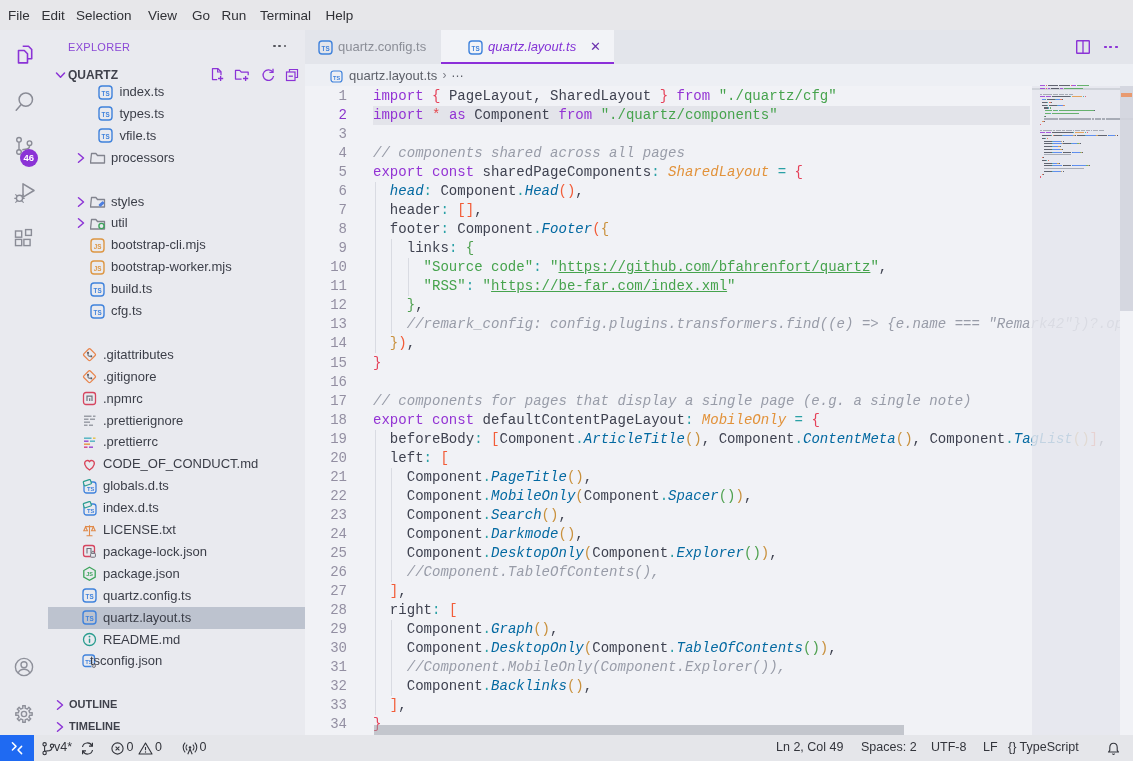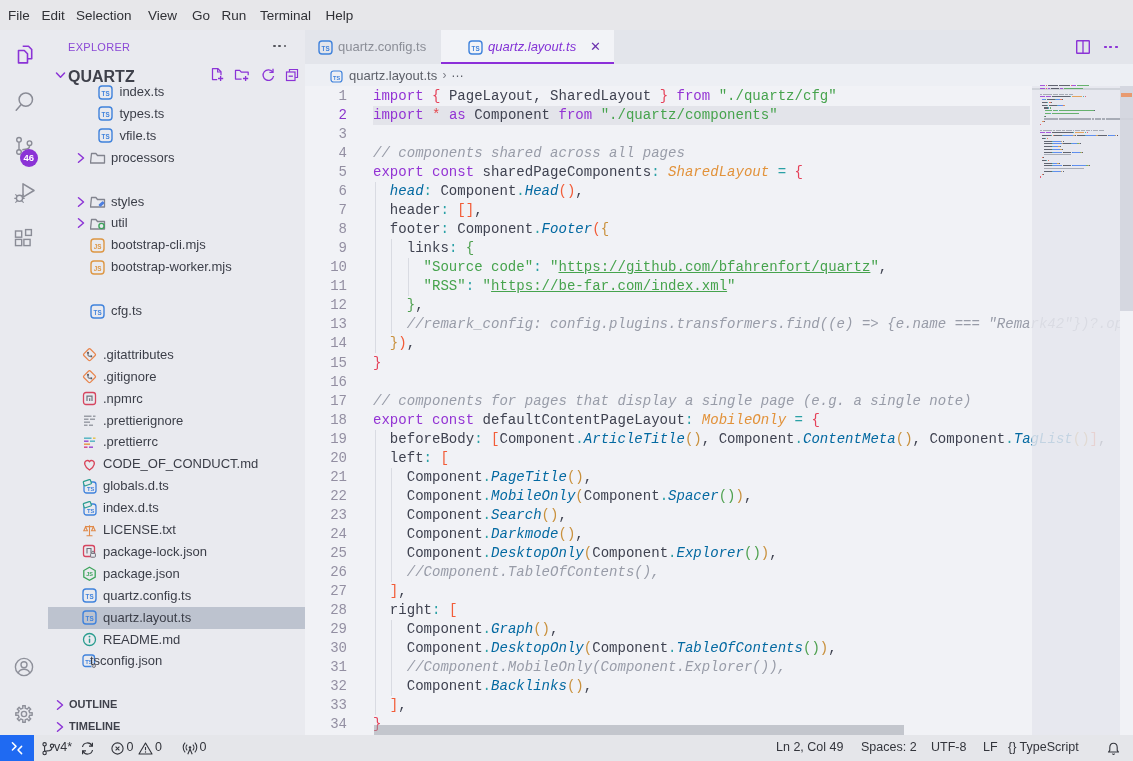--- a/index.html
+++ b/index.html
@@ -7,21 +7,21 @@
 #menubar {position:absolute;left:0;top:0;width:1133px;height:30px;background:#e7e7ea}
 #menubar span {position:absolute;top:7.5px;font-size:13.5px;color:#303136}
 
 #actbar {position:absolute;left:0;top:30px;width:48px;height:706px;background:#e9eaef}
 .aicon {position:absolute;left:12px;width:24px;height:24px}
 
 #sidebar {position:absolute;left:48px;top:30px;width:257px;height:706px;background:#e9eaef;overflow:hidden}
 #sb-title {position:absolute;left:20px;top:11px;font-size:11px;color:#8b49d6;letter-spacing:.3px}
 #sb-dots {position:absolute;left:225px;top:14.5px;line-height:0;font-size:0} #sb-dots span {display:inline-block;width:2.8px;height:2.8px;border-radius:50%;background:#53555c;margin-right:2.5px}
 #sb-head {position:absolute;left:0;top:34px;width:257px;height:22px}
-#sb-head .hn {position:absolute;left:20px;top:4px;font-size:16px;font-weight:bold;color:#3f414b}
+#sb-head .hn {position:absolute;left:20px;top:4px;font-size:12px;font-weight:bold;color:#3f414b}
 .trow {position:absolute;left:0;width:257px;height:22px}
 .trow.sel {background:#bdc3cf}
 .tchev,.ticon {position:absolute;top:3px}
 .ticon {top:3.5px}
 .tname {position:absolute;top:3px;font-size:13px;color:#3b3e48;white-space:nowrap}
 .bsec {position:absolute;left:0;width:257px;height:22px}
 .bsec .hn {position:absolute;left:21px;top:4px;font-size:11px;font-weight:bold;color:#3f414b}
 .bsec .ch {position:absolute;left:4px;top:3px}
 
 #tabsbar {position:absolute;left:305px;top:30px;width:828px;height:34px;background:#e3e5eb}
@@ -198,20 +198,27 @@
             <text x="7.6" y="10.8" font-size="6.3" font-weight="bold" fill="#dd9643" text-anchor="middle" font-family="Liberation Sans">JS</text>
           </svg></span>
         <span class="tname" style="left:63px">bootstrap-cli.mjs</span>
       </div>
       <div class="trow" style="top:226.2px">
         <span class="ticon" style="left:42px"><svg width="15" height="15" viewBox="0 0 15 15" style="">
             <rect x="1" y="1" width="13" height="13" rx="3" fill="none" stroke="#dd9643" stroke-width="1.4"></rect>
             <text x="7.6" y="10.8" font-size="6.3" font-weight="bold" fill="#dd9643" text-anchor="middle" font-family="Liberation Sans">JS</text>
           </svg></span>
         <span class="tname" style="left:63px">bootstrap-worker.mjs</span>
+      </div>
+      <div class="trow" style="top:248.1px">
+        <span class="ticon" style="left:42px"><svg width="15" height="15" viewBox="0 0 15 15" style="">
+            <rect x="1" y="1" width="13" height="13" rx="3" fill="none" stroke="#3f82dc" stroke-width="1.4"></rect>
+            <text x="7.6" y="10.8" font-size="6.3" font-weight="bold" fill="#3f82dc" text-anchor="middle" font-family="Liberation Sans">TS</text>
+          </svg></span>
+        <span class="tname" style="left:63px">build.ts</span>
       </div>
       <div class="trow" style="top:270.0px">
         <span class="ticon" style="left:42px"><svg width="15" height="15" viewBox="0 0 15 15" style="">
             <rect x="1" y="1" width="13" height="13" rx="3" fill="none" stroke="#3f82dc" stroke-width="1.4"></rect>
             <text x="7.6" y="10.8" font-size="6.3" font-weight="bold" fill="#3f82dc" text-anchor="middle" font-family="Liberation Sans">TS</text>
           </svg></span>
         <span class="tname" style="left:63px">cfg.ts</span>
       </div>
       <div class="trow" style="top:313.8px">
         <span class="ticon" style="left:34px"><svg width="15" height="15" viewBox="0 0 15 15" style="">

